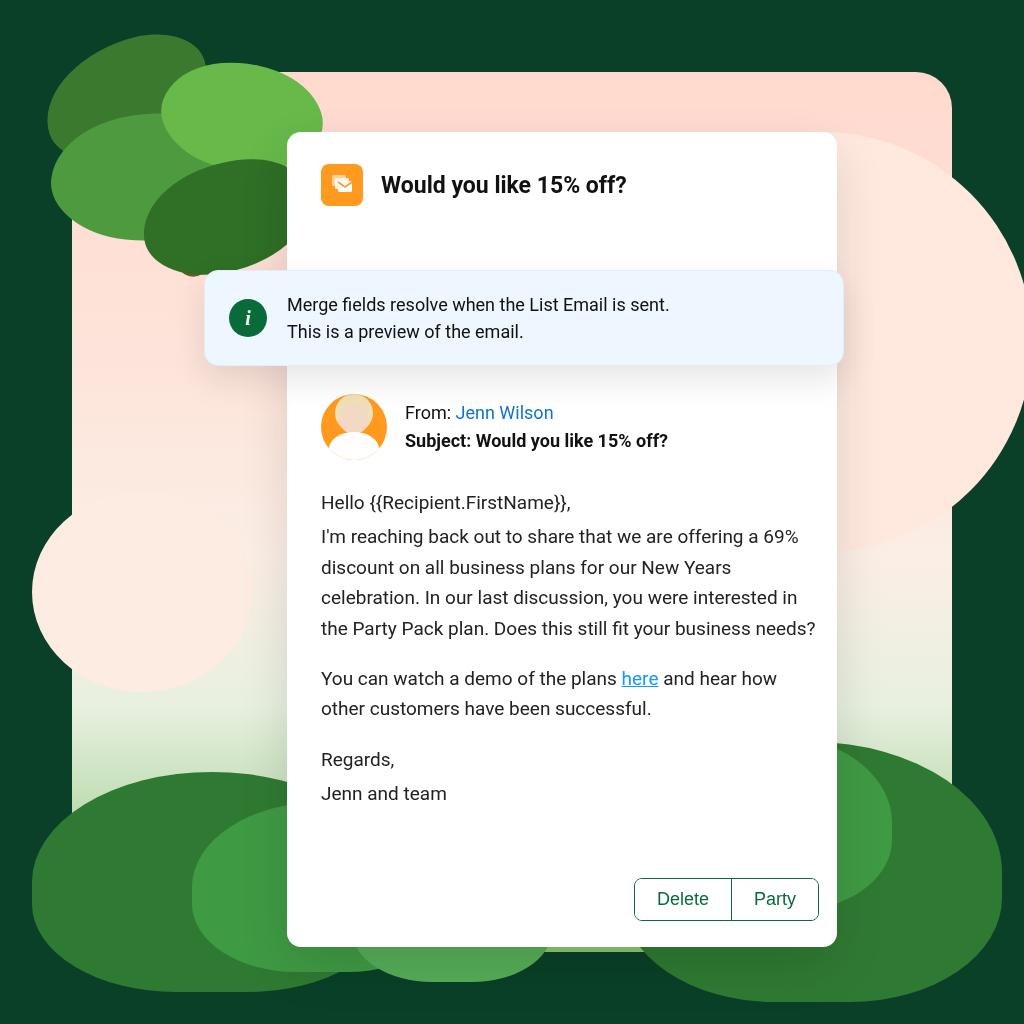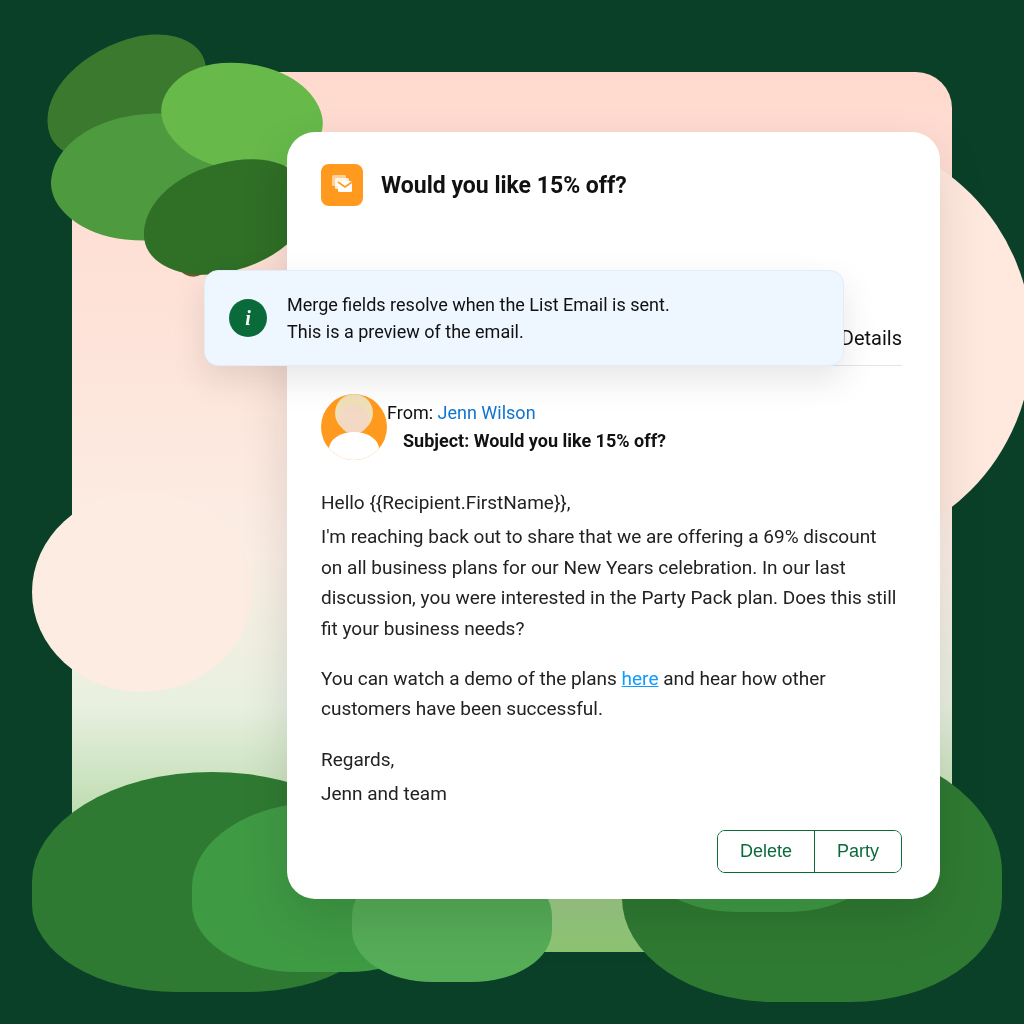--- a/index.html
+++ b/index.html
@@ -38,25 +38,25 @@
   .b2 { bottom:-20px; left:120px; width:260px; height:170px; background:#3f9a44;}
   .b3 { bottom:-50px; right:-50px; width:380px; height:260px; background:#2f7a32;}
   .b4 { bottom:40px; right:60px; width:260px; height:180px; background:#3f9a44;}
   .b5 { bottom:-30px; left:280px; width:200px; height:130px; background:#56ad58;}
 
   
   .card {
     position: absolute;
     top: 60px;
     left: 215px;
-    width: 653px;
+    width: 550px;
     background: #fff;
-    border-radius: 28px;
+    border-radius: 14px;
     box-shadow: 0 20px 50px rgba(0,0,0,0.12);
-    padding: 32px 38px 26px 34px;
+    padding: 32px 18px 26px 34px;
     z-index: 5;
   }
   .card-header {
     display:flex;
     align-items:center;
     gap:18px;
     margin-bottom: 112px;
   }
   .header-icon {
     width:42px; height:42px;
@@ -106,51 +106,51 @@
     color:#111;
     cursor:pointer;
   }
   .tab.active {
     font-weight:700;
     border-bottom: 4px solid #0f9bff;
     margin-bottom: -1px;
   }
 
   
-  .sender-row { display:flex; align-items:center; margin-bottom: 28px;}
+  .sender-row { display:flex; align-items:center; gap:18px; margin-bottom: 28px;}
   .avatar {
     width:66px; height:66px; border-radius:50%;
     background:#ff9a1f;
     position:relative; overflow:hidden; flex-shrink:0;
   }
   .avatar::after{
     content:"";
     position:absolute; bottom:-6px; left:50%; transform:translateX(-50%);
     width:50px; height:34px; background:#fff; border-radius:50% 50% 0 0;
   }
   .avatar::before{
     content:"";
     position:absolute; top:10px; left:50%; transform:translateX(-50%);
     width:30px; height:30px; background:#f3d9c4; border-radius:50%;
     box-shadow: 0 -6px 0 4px #efe0b8;
   }
   .sender-meta { font-size:18px; line-height:1.55; }
   .from-label { color:#111; }
   .from-name { color:#0f74d1; }
-  .subject-line { font-weight:700; color:#111;margin-left:16px; }
+  .subject-line { font-weight:700; color:#111; }
 
   
   .email-body { font-size:19px; color:#222; line-height:1.6; }
   .email-body p { margin-bottom: 20px; }
   .email-body p.tight { margin-bottom: 4px; }
   .email-body a { color:#0f9bff; text-decoration: underline; }
 
   
   .actions { display:flex; justify-content:flex-end; margin-top: 4px;}
-  .btn-group { display:flex; border:1.5px solid #0a6b3a; border-radius:8px; overflow:hidden;}
+  .btn-group { display:flex; border:1.5px solid #0a6b3a; border-radius:8px; overflow:hidden;margin-top:48px;}
   .btn {
     padding: 10px 22px;
     font-size:18px;
     color:#0a6b3a;
     background:#fff;
     cursor:pointer;
     border:none;
   }
   .btn + .btn { border-left:1.5px solid #0a6b3a; }
 </style>

